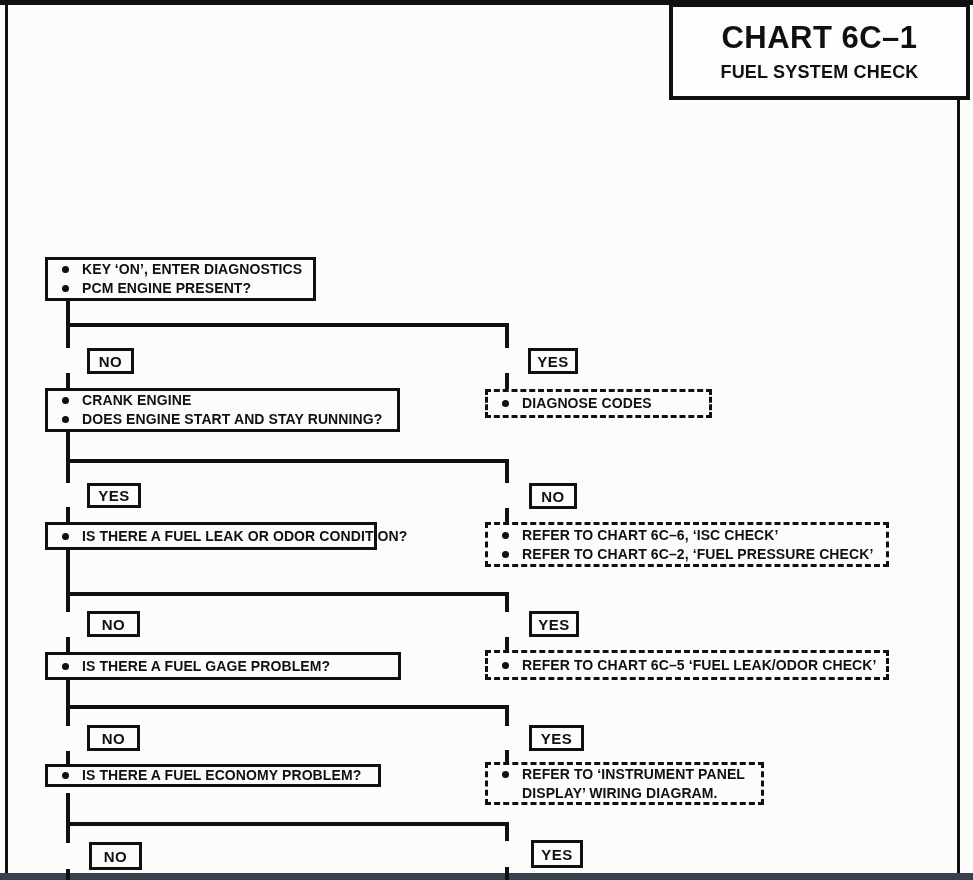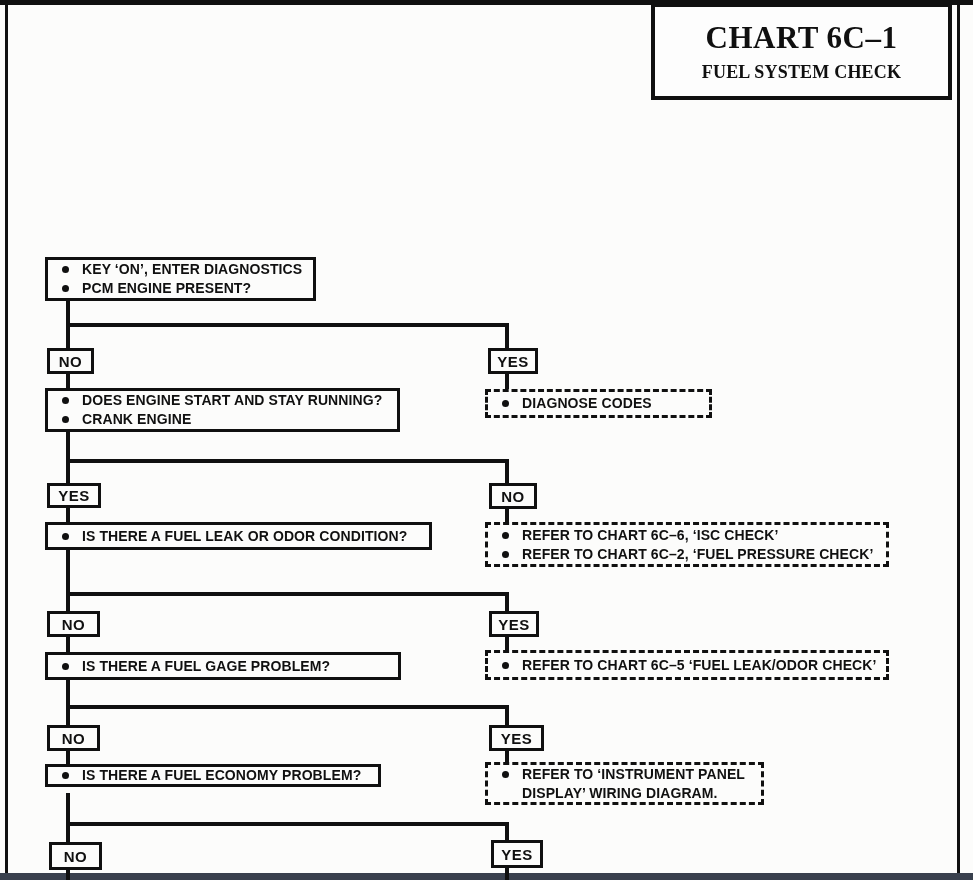--- a/index.html
+++ b/index.html
@@ -17,26 +17,25 @@
   }
   
   .frame { position: absolute; background: #101010; }
   #top-bar    { left: 0;   top: 0;   width: 973px; height: 5px; }
   #left-edge  { left: 5px; top: 0;   width: 3px;   height: 880px; }
   #right-edge { left: 957px; top: 0; width: 3px;   height: 880px; }
   #bottom-band{ left: 0; top: 873px; width: 973px; height: 7px; background: #39404d; }
 
   
   #title-box {
-    position: absolute; left: 651px; top: 5px; width: 301px; height: 95px;
+    position: absolute; left: 669px; top: 5px; width: 301px; height: 95px;
     border: 4px solid #101010; border-top-width: 2px;
     background: #fdfdfd; box-sizing: border-box;
     display: flex; flex-direction: column; align-items: center; justify-content: center;
     gap: 6px;
-    font-family: Liberation Serif, serif;
   }
   #title-box .t1 { font-size: 31px; font-weight: bold; letter-spacing: 0.5px; }
   #title-box .t2 { font-size: 18px; font-weight: bold; letter-spacing: 0.2px; }
 
   
   .line { position: absolute; background: #101010; }
 
   
   .node {
     position: absolute; box-sizing: border-box;
@@ -51,21 +50,21 @@
   }
   .bullet-line.wrap .txt { white-space: normal; }
   .dot {
     flex: 0 0 auto; width: 7px; height: 7px; border-radius: 50%;
     background: #101010; margin: 6px 13px 0 2px;
   }
   .yn {
     position: absolute; box-sizing: border-box;
     border: 3px solid #101010; background: #fcfcfb;
     display: flex; align-items: center; justify-content: center;
-    font-size: 15px; font-weight: bold; letter-spacing: 0.5px;
+    font-size: 15px; font-weight: bold; letter-spacing: 0.5px; margin-left: 40px;
   }
 </style>
 </head>
 <body>
 
 <div id="page">
 
   <div class="frame" id="top-bar"></div>
   <div class="frame" id="left-edge"></div>
   <div class="frame" id="right-edge"></div>
@@ -116,39 +115,39 @@
         <span class="txt">PCM ENGINE PRESENT?</span>
       </div>
   </div>
 
   <div class="yn" style="left:47px; top:348px; width:47px; height:26px;">NO</div>
   <div class="yn" style="left:488px; top:348px; width:50px; height:26px;">YES</div>
 
   <div class="node" style="left:45px; top:388px; width:355px; height:44px;">
     <div class="bullet-line">
         <span class="dot"></span>
+        <span class="txt">CRANK ENGINE</span>
+      </div>
+    <div class="bullet-line">
+        <span class="dot"></span>
         <span class="txt">DOES ENGINE START AND STAY RUNNING?</span>
-      </div>
-    <div class="bullet-line">
-        <span class="dot"></span>
-        <span class="txt">CRANK ENGINE</span>
       </div>
   </div>
 
   <div class="node dashed" style="left:485px; top:389px; width:227px; height:29px;">
     <div class="bullet-line">
         <span class="dot"></span>
         <span class="txt">DIAGNOSE CODES</span>
       </div>
   </div>
 
   <div class="yn" style="left:47px; top:483px; width:54px; height:25px;">YES</div>
   <div class="yn" style="left:489px; top:483px; width:48px; height:26px;">NO</div>
 
-  <div class="node" style="left:45px; top:522px; width:387px; height:28px;">
+  <div class="node" style="left:45px; top:522px; width:332px; height:28px;">
     <div class="bullet-line">
         <span class="dot"></span>
         <span class="txt">IS THERE A FUEL LEAK OR ODOR CONDITION?</span>
       </div>
   </div>
 
   <div class="node dashed" style="left:485px; top:522px; width:404px; height:45px;">
     <div class="bullet-line">
         <span class="dot"></span>
         <span class="txt">REFER TO CHART 6C–6, ‘ISC CHECK’</span>

